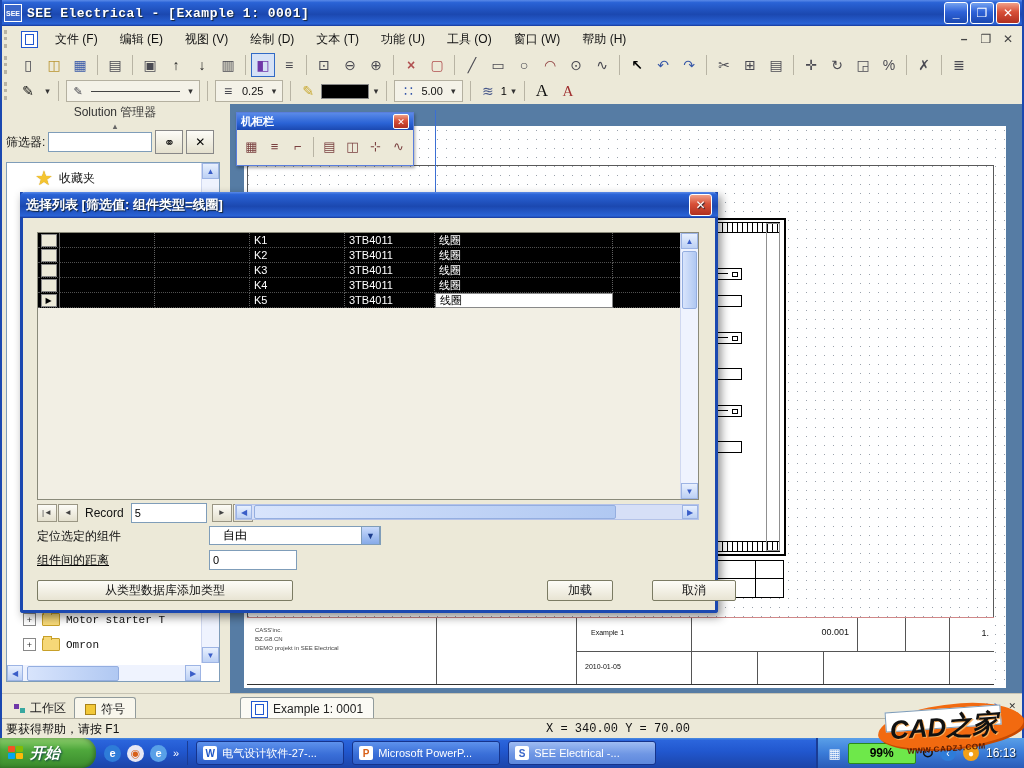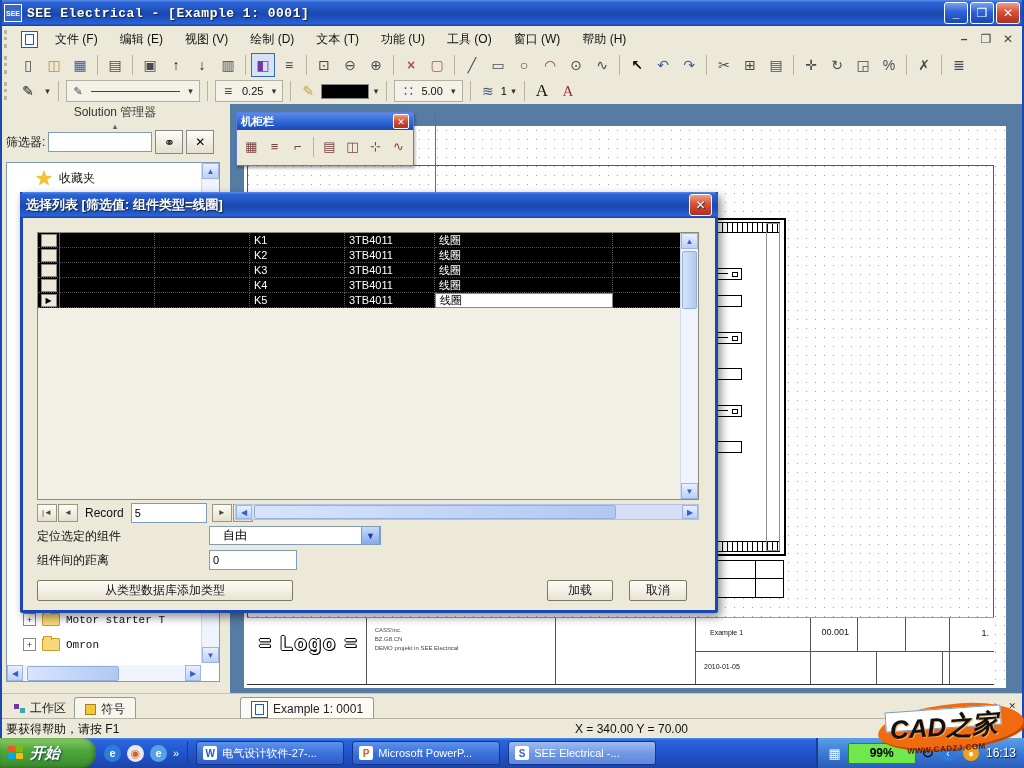--- a/index.html
+++ b/index.html
@@ -357,23 +357,20 @@
     <div class="stub" style="top:148px;"></div>
     <div class="stub dash" style="top:185px;"></div>
     <div class="stub" style="top:221px;"></div>
   </div>
   <div class="subtbl">
       <i class="v"></i>
       <i class="h"></i>
     </div>
 
   <div class="tblock">
-    <div class="tb-cell" style="width:120px;">
-      <div class="logo-txt">= Logo =</div>
-    </div>
     <div class="tb-cell" style="width:190px;">
       <div class="info-lines">
         <div>CASS'inc.</div>
         <div>BZ.G8.CN</div>
         <div>DEMO projekt in SEE Electrical</div>
       </div>
     </div>
     <div class="tb-cell" style="width:140px;"></div>
     <div class="rgrid">
       <div class="rrow">
@@ -504,28 +501,28 @@
     <div class="sbtn-b" style="width:16px;height:14px;margin-left:auto;">▶</div>
   </div>
 
   <div class="abs" style="left:14px;top:336px;">
     <span class="label">定位选定的组件</span>
   </div>
   <div class="xpcombo abs" style="left:186px;top:334px;width:172px;">
     <span class="cval">自由</span>
     <span class="cbtn">▼</span>
   </div>
-  <div class="abs" style="left:14px;top:360px;">
+  <div class="abs" style="left:14px;top:360px;text-decoration:underline;">
     <span class="label">组件间的距离</span>
   </div>
   <input class="txt abs" style="left: 186px; top: 358px; width: 80px;" value="0">
 
   <div class="btn abs" style="left:14px;top:388px;width:256px;">从类型数据库添加类型</div>
   <div class="btn abs" style="left:524px;top:388px;width:66px;">加载</div>
-  <div class="btn abs" style="left:606px;top:388px;width:58px;">取消</div>
+  <div class="btn abs" style="left:629px;top:388px;width:84px;">取消</div>
 </div>
 
 <div class="abs tabbar">
   <div class="tab" style="left:4px;">
     <span style="display:inline-flex;gap:1px;">
       <i style="width:5px;height:5px;background:#7038A8;display:block;"></i>
       <i style="width:5px;height:5px;background:#38A8A0;display:block;margin-top:4px;"></i>
     </span>
     <span>工作区</span>
   </div>
@@ -541,21 +538,21 @@
   </div>
   <div class="abs" style="right:8px;top:7px;color:#2158D0;font-size:9px;display:flex;gap:7px;">
     <span>◀</span>
     <span>▶</span>
     <span style="color:#333;">✕</span>
   </div>
 </div>
 
 <div class="abs statusbar">
   <span style="padding-left:6px;">要获得帮助，请按 F1</span>
-  <span style="position:absolute;left:575px;font-family:Liberation Sans, sans-serif;font-size:12px;">X = 340.00  Y = 70.00</span>
+  <span style="position:absolute;left:546px;font-family:Liberation Mono, monospace;font-size:12px;">X = 340.00  Y = 70.00</span>
 </div>
 
 <div class="abs taskbar">
   <div class="startbtn">
     <span class="flag">
       <i style="background:#F35325;"></i>
         <i style="background:#81BC06;"></i>
       <i style="background:#05A6F0;"></i>
         <i style="background:#FFBA08;"></i>
     </span>

